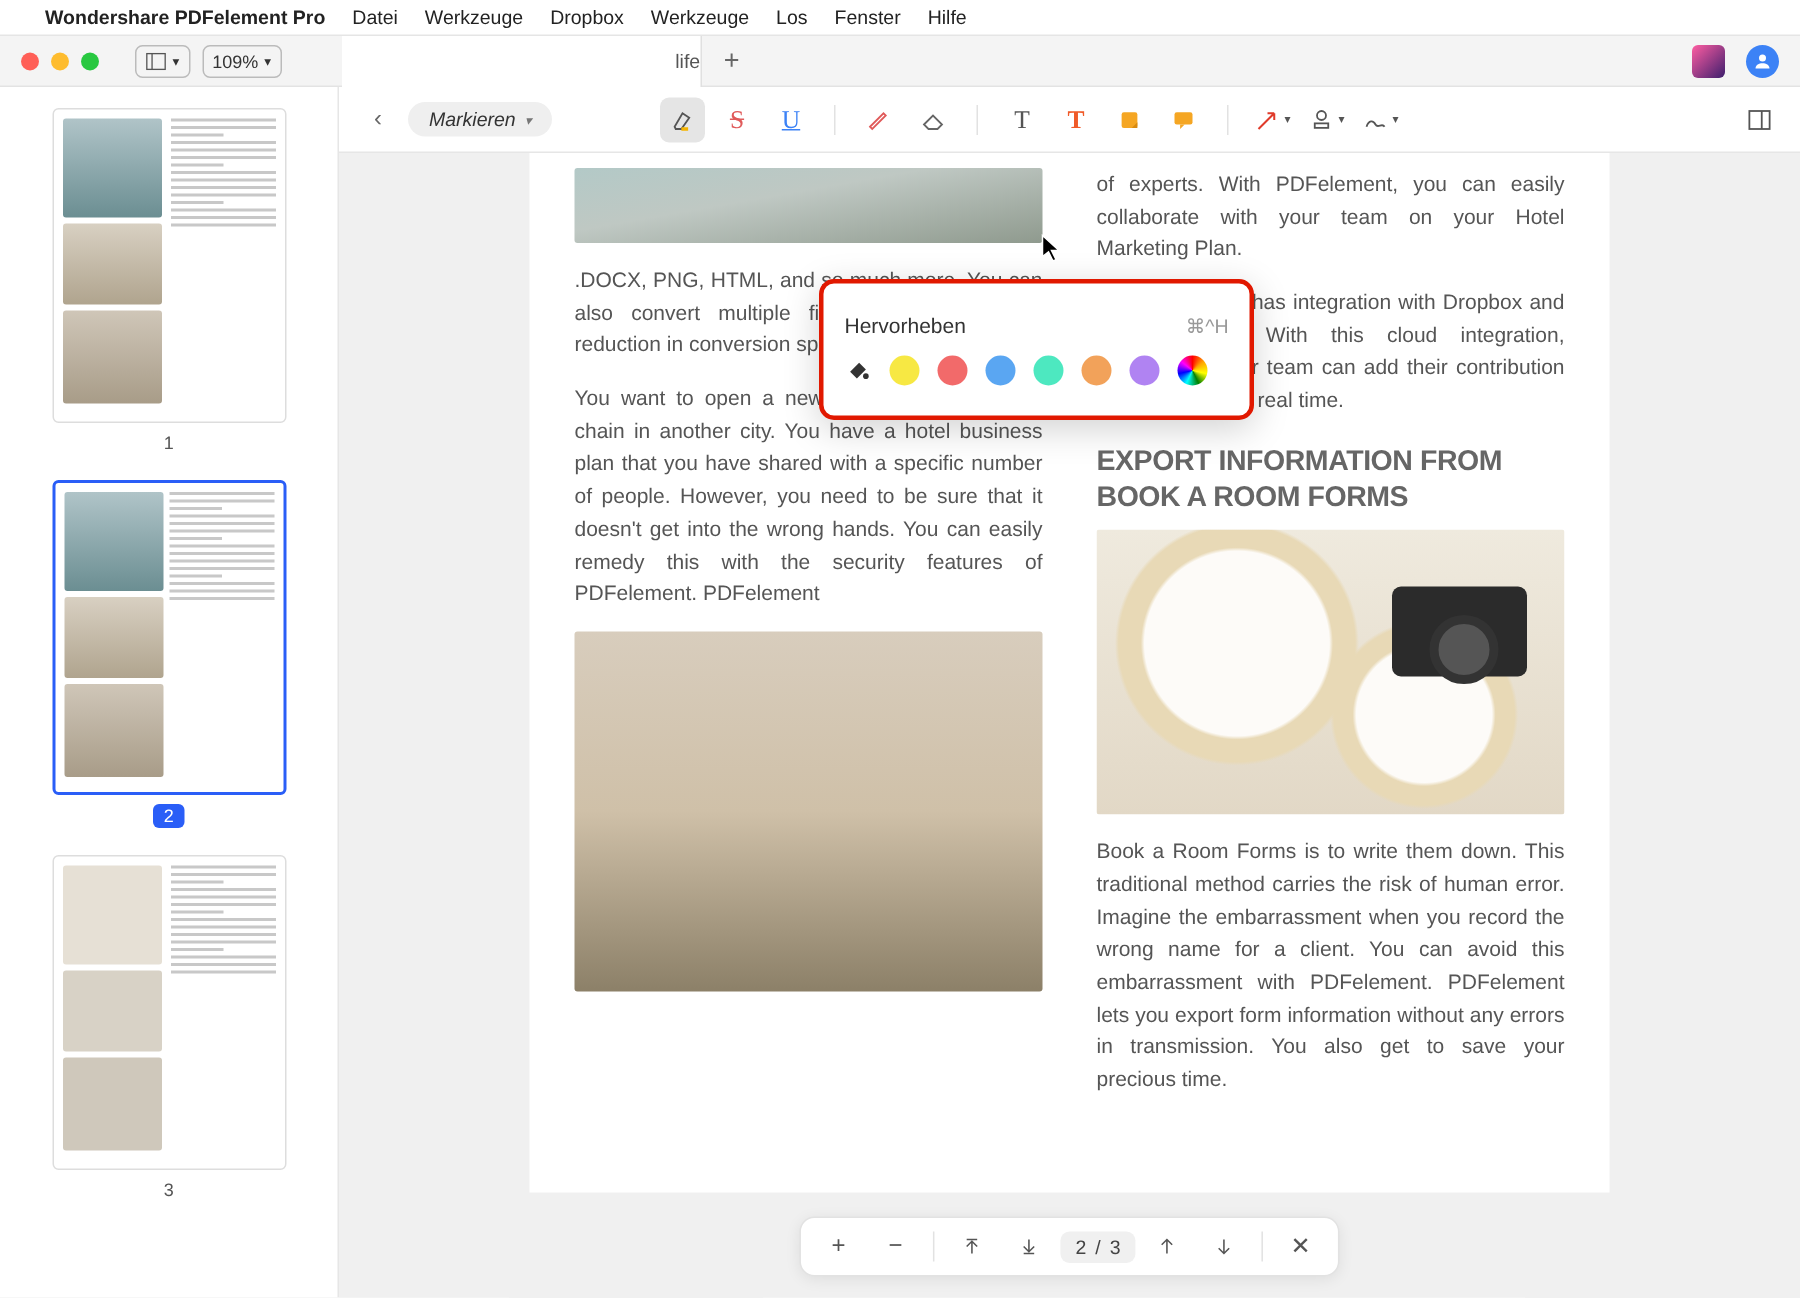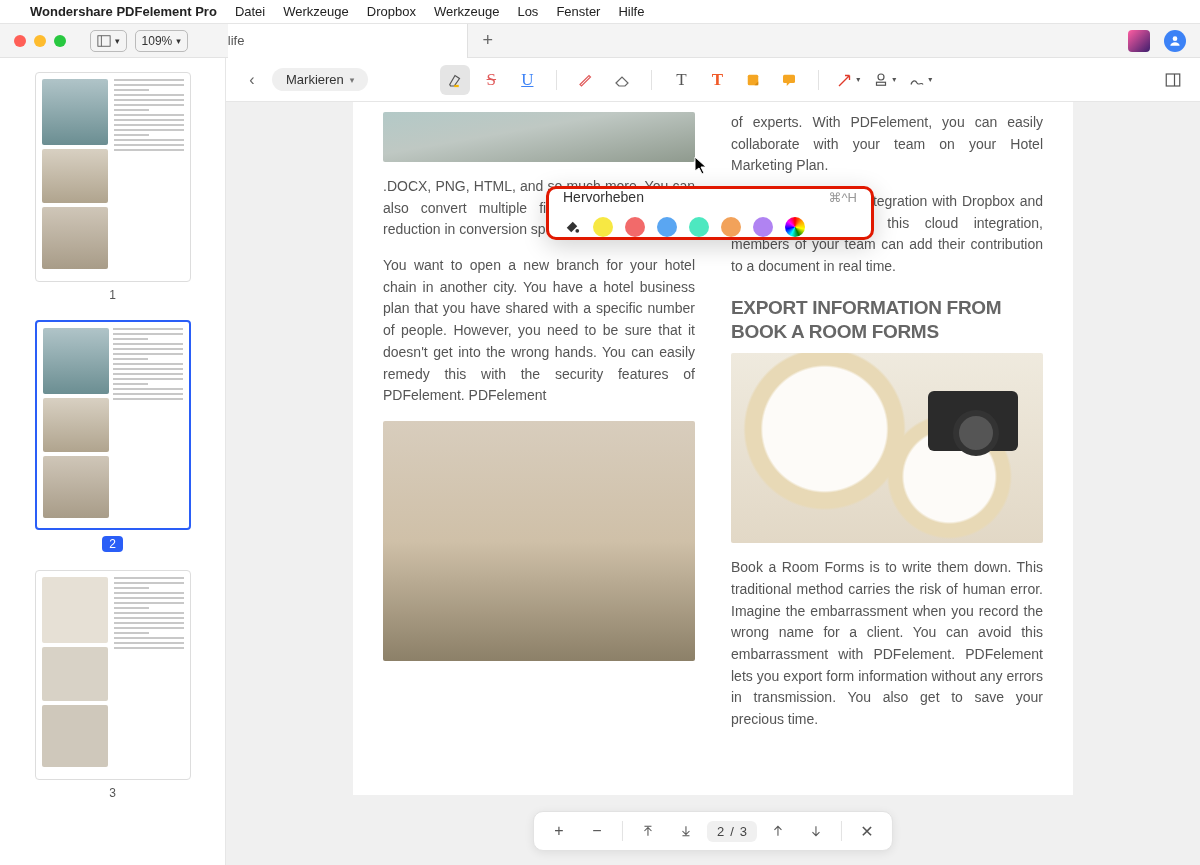--- a/index.html
+++ b/index.html
@@ -8,21 +8,21 @@
 .menubar .app-name{font-weight:700;}
 .titlebar{height:34px;background:#f4f4f4;display:flex;align-items:center;border-bottom:1px solid #e3e3e3;position:relative;}
 .traffic{display:flex;gap:8px;padding-left:14px;}
 .traffic span{width:12px;height:12px;border-radius:50%;display:block;}
 .tl-red{background:#ff5f57;}
 .tl-yel{background:#febc2e;}
 .tl-grn{background:#28c840;}
 .zoomctrl{margin-left:24px;display:flex;align-items:center;gap:8px;}
 .zc-pill{border:1px solid #bbb;border-radius:5px;height:22px;display:flex;align-items:center;padding:0 6px;font-size:12px;color:#333;gap:4px;}
 .tabstrip{flex:1;display:flex;align-items:center;margin-left:40px;}
-.tab{width:240px;height:34px;display:flex;align-items:center;justify-content:flex-start;font-size:13px;color:#555;border-right:1px solid #e0e0e0;background:#fff;}
+.tab{width:240px;height:34px;display:flex;align-items:center;justify-content:flex-end;font-size:13px;color:#555;border-right:1px solid #e0e0e0;background:#fff;}
 .tab-add{width:40px;text-align:center;color:#666;font-size:18px;}
 .right-icons{display:flex;align-items:center;gap:14px;margin-right:14px;}
 .app-icon{width:22px;height:22px;border-radius:4px;background:linear-gradient(135deg,#ff5da2,#3d1e6d);}
 .user-icon{width:22px;height:22px;border-radius:50%;background:#3c82f6;display:flex;align-items:center;justify-content:center;color:#fff;font-size:12px;}
 .workspace{display:flex;height:calc(100% - 58px);background:#fff;}
 .sidebar{width:226px;background:#fff;border-right:1px solid #e6e6e6;overflow-y:auto;padding:14px 0;display:flex;flex-direction:column;align-items:center;gap:18px;}
 .thumb{width:156px;display:flex;flex-direction:column;align-items:center;}
 .thumb-page{width:156px;height:210px;border:1px solid #ddd;border-radius:4px;background:#fff;position:relative;overflow:hidden;}
 .thumb.selected .thumb-page{border:2px solid #2a5ef7;}
 .thumb-num{margin-top:6px;font-size:12px;color:#555;}
@@ -30,40 +30,40 @@
 .thumb-img{position:absolute;left:6px;top:6px;width:66px;height:66px;background:linear-gradient(#b0c4c8,#6b8e92);border-radius:2px;}
 .thumb-img2{position:absolute;left:6px;top:76px;width:66px;height:54px;background:linear-gradient(#d8d0c2,#b0a48e);border-radius:2px;}
 .thumb-img3{position:absolute;left:6px;top:134px;width:66px;height:62px;background:linear-gradient(#cfc6b8,#a89c88);border-radius:2px;}
 .thumb-lines{position:absolute;right:6px;top:6px;width:70px;display:flex;flex-direction:column;gap:3px;}
 .thumb-lines span{height:2px;background:#c8c8c8;display:block;}
 .thumb-lines span.sh{width:50%;}
 .main{flex:1;display:flex;flex-direction:column;position:relative;min-width:0;}
 .toolbar{height:44px;border-bottom:1px solid #e6e6e6;display:flex;align-items:center;padding:0 12px;gap:6px;}
 .tb-spacer{width:1px;height:20px;background:#e2e2e2;margin:0 8px;}
 .tb-back{width:28px;font-size:16px;color:#666;text-align:center;}
-.mark-pill{background:#efefef;border-radius:16px;padding:4px 14px;font-size:13px;color:#333;display:flex;align-items:center;gap:6px;}
+.mark-pill{background:#efefef;border-radius:16px;padding:4px 14px;font-size:13px;color:#333;display:flex;align-items:center;gap:6px;font-style:italic;}
 .tb-btn{width:30px;height:30px;display:flex;align-items:center;justify-content:center;border-radius:6px;color:#555;}
 .tb-btn.active{background:#e5e5e5;}
 .tb-btn svg{width:18px;height:18px;}
 .tb-txt{font-family:"Times New Roman",serif;font-size:17px;}
 .tb-txt.orange{color:#f05a28;font-weight:600;}
 .content{flex:1;overflow:auto;background:#f0f0f0;padding:0 0 70px 0;display:flex;justify-content:center;}
 .page{width:720px;background:#fff;margin-top:0;padding:10px 30px 40px;display:flex;gap:36px;font-size:14px;line-height:1.55;color:#555;}
 .col{flex:1;min-width:0;}
 .page h2{font-family:"Arial Black","Segoe UI",sans-serif;font-weight:900;font-size:19px;color:#666;letter-spacing:-0.3px;margin:18px 0 10px;line-height:1.25;}
 .page p{margin:0 0 14px;text-align:justify;}
 .img-block{width:100%;height:150px;border-radius:2px;margin-bottom:14px;}
 .img-coffee{background:linear-gradient(170deg,#b3c9c7 0%,#bfc8c3 40%,#8f9a8e 100%);}
 .img-plate{height:190px;background:radial-gradient(circle at 30% 40%,#fdfbf8 0 25%,#e8d9b6 26% 32%,transparent 33%),radial-gradient(circle at 70% 65%,#fdfbf8 0 18%,#e8d9b6 19% 24%,transparent 25%),linear-gradient(180deg,#efeade,#e2d8c6);}
 .img-camera{position:relative;}
 .img-camera::before{content:"";position:absolute;right:8%;top:20%;width:90px;height:60px;background:#2b2b2b;border-radius:6px;}
 .img-camera::after{content:"";position:absolute;right:14%;top:30%;width:34px;height:34px;background:#555;border-radius:50%;border:6px solid #333;}
 .img-coffee::after{content:"";position:absolute;}
 .img-woman{height:240px;background:linear-gradient(180deg,#d8cdbd 0%,#cfc0a8 50%,#8c8068 100%);}
-.popup{position:absolute;left:320px;top:128px;width:328px;background:#fff;border:3px solid #e11800;border-radius:10px;box-shadow:0 6px 24px rgba(0,0,0,.18);z-index:20;padding:0 14px;}
+.popup{position:absolute;left:320px;top:128px;width:290px;background:#fff;border:3px solid #e11800;border-radius:10px;box-shadow:0 6px 24px rgba(0,0,0,.18);z-index:20;padding:20px 14px;}
 .popup-row1{display:flex;justify-content:space-between;align-items:center;font-size:14px;color:#333;margin-bottom:12px;}
 .shortcut{color:#999;font-size:13px;}
 .swatches{display:flex;align-items:center;gap:12px;}
 .swatch{width:20px;height:20px;border-radius:50%;}
 .sw-yellow{background:#f7e843;}
 .sw-red{background:#f26a6a;}
 .sw-blue{background:#5aa6f2;}
 .sw-teal{background:#4de8c0;}
 .sw-orange{background:#f2a25a;}
 .sw-purple{background:#b083f2;}

